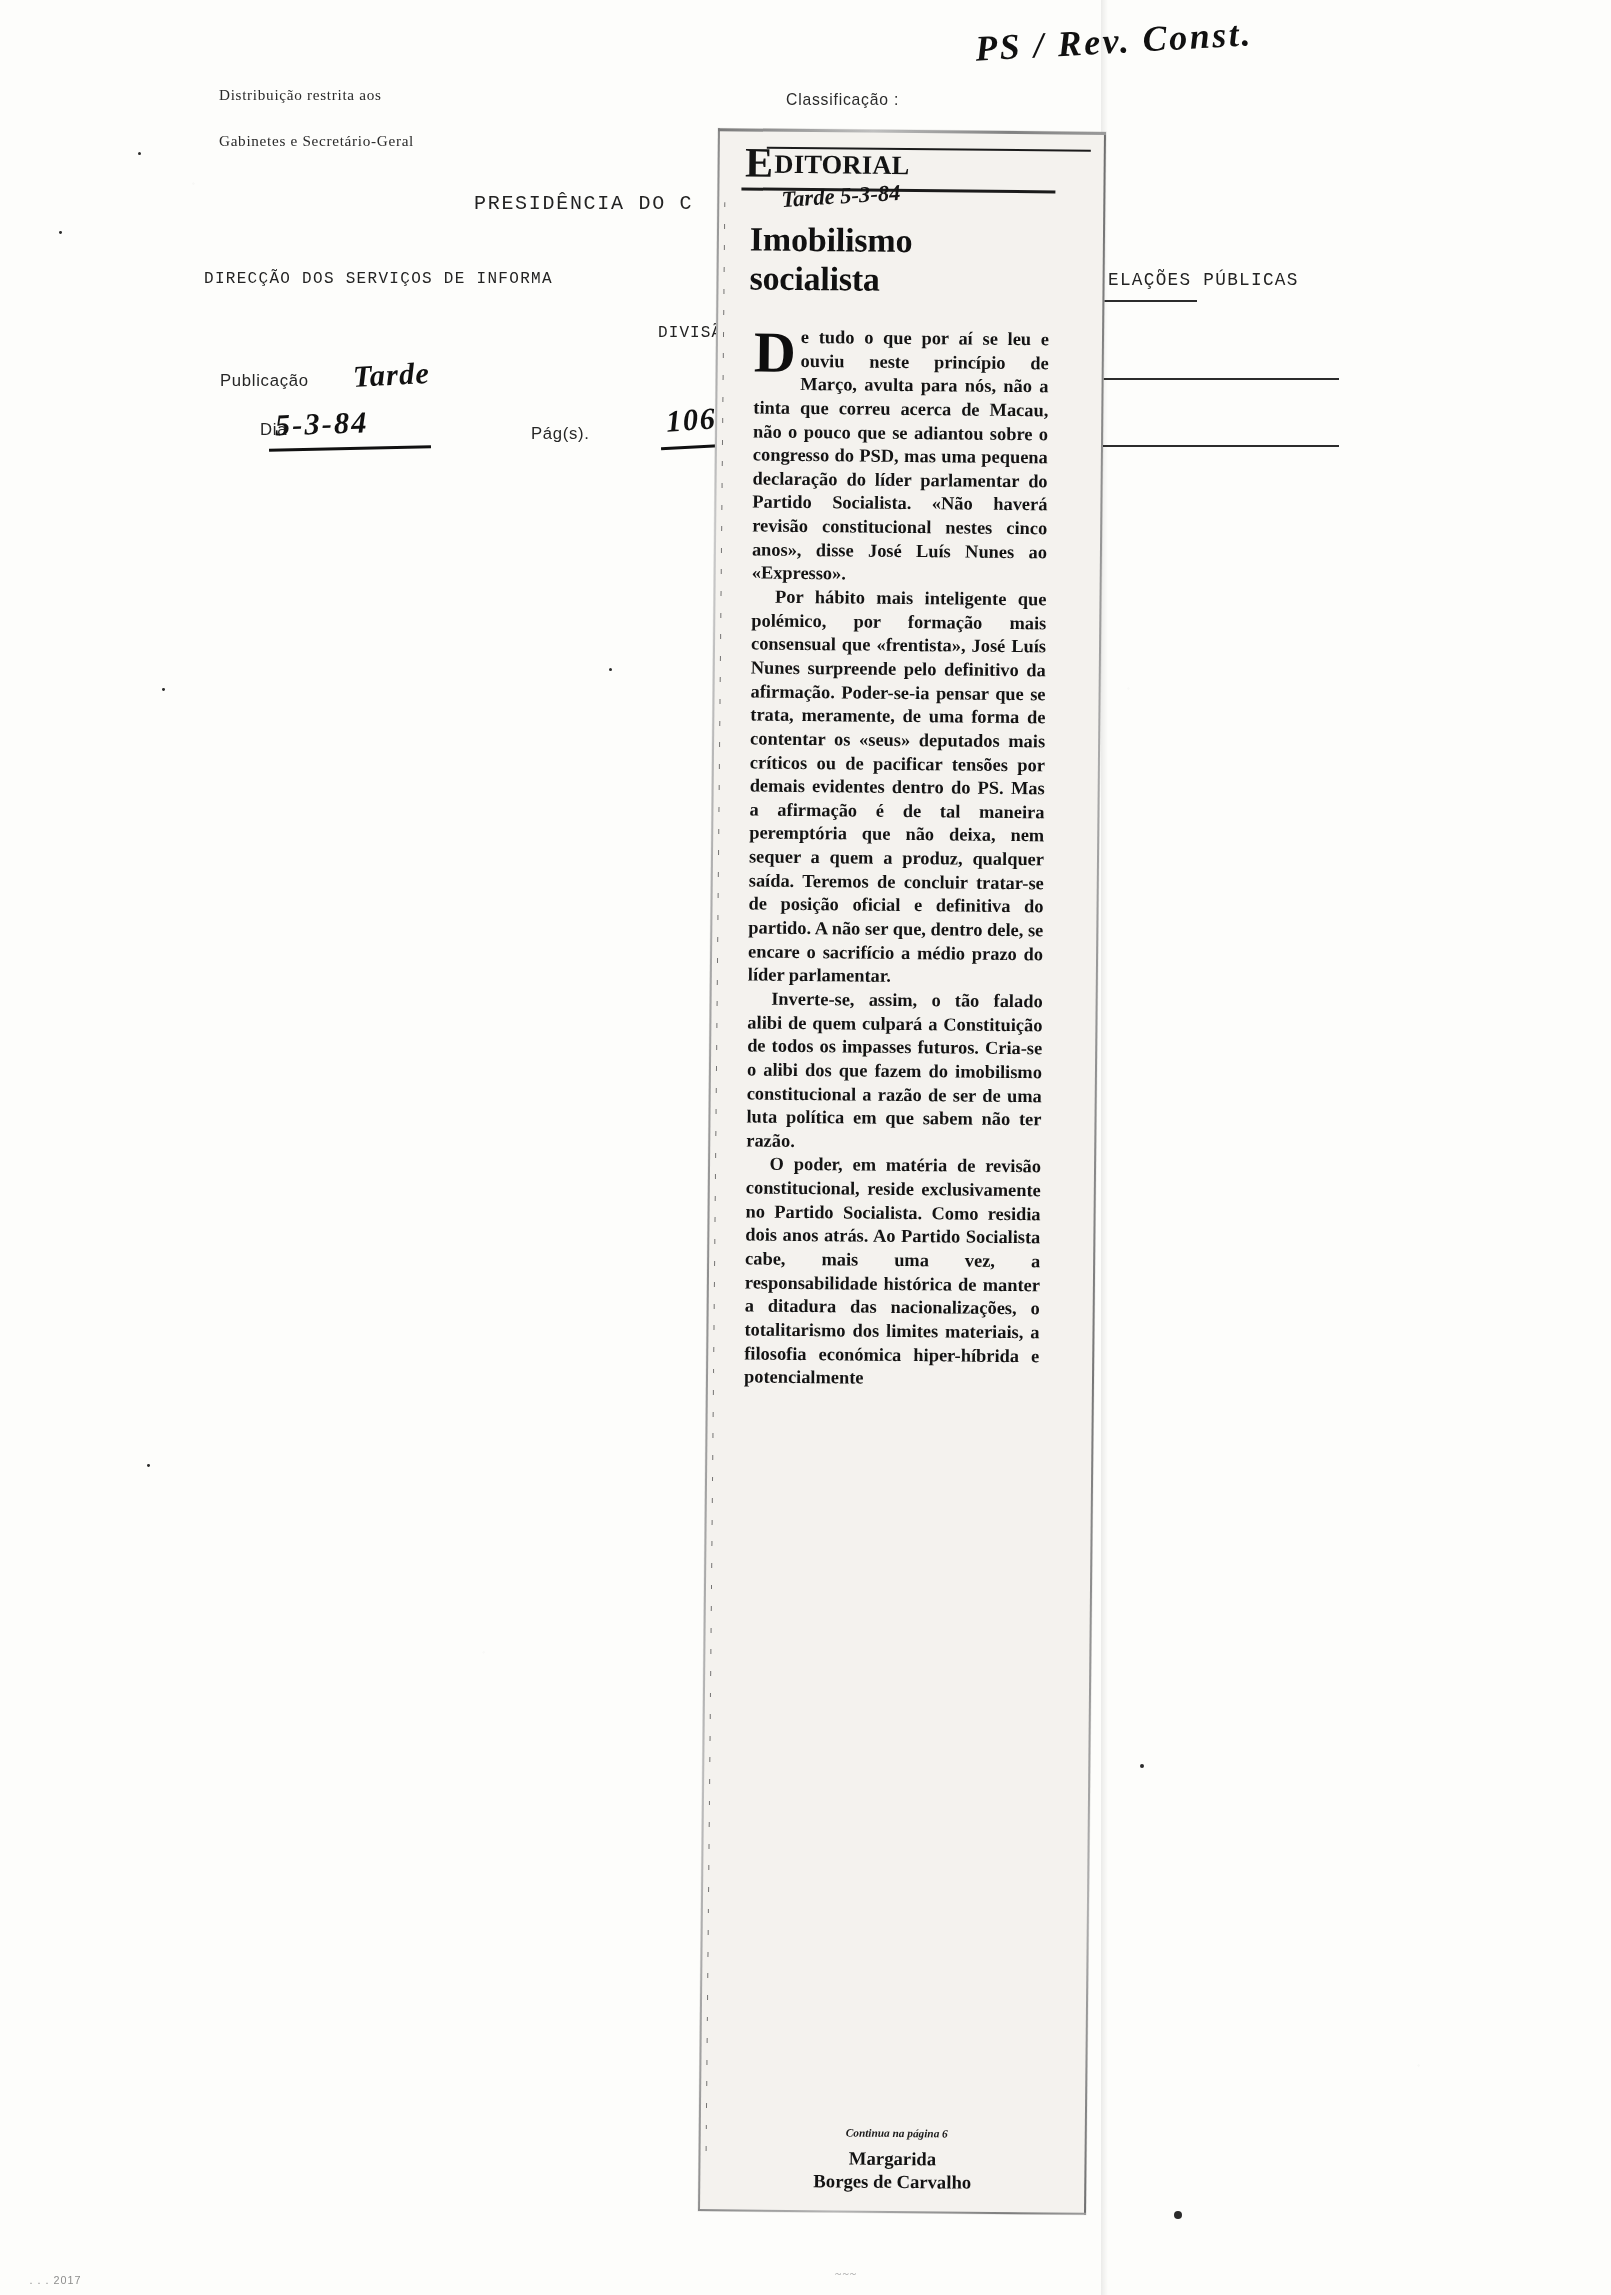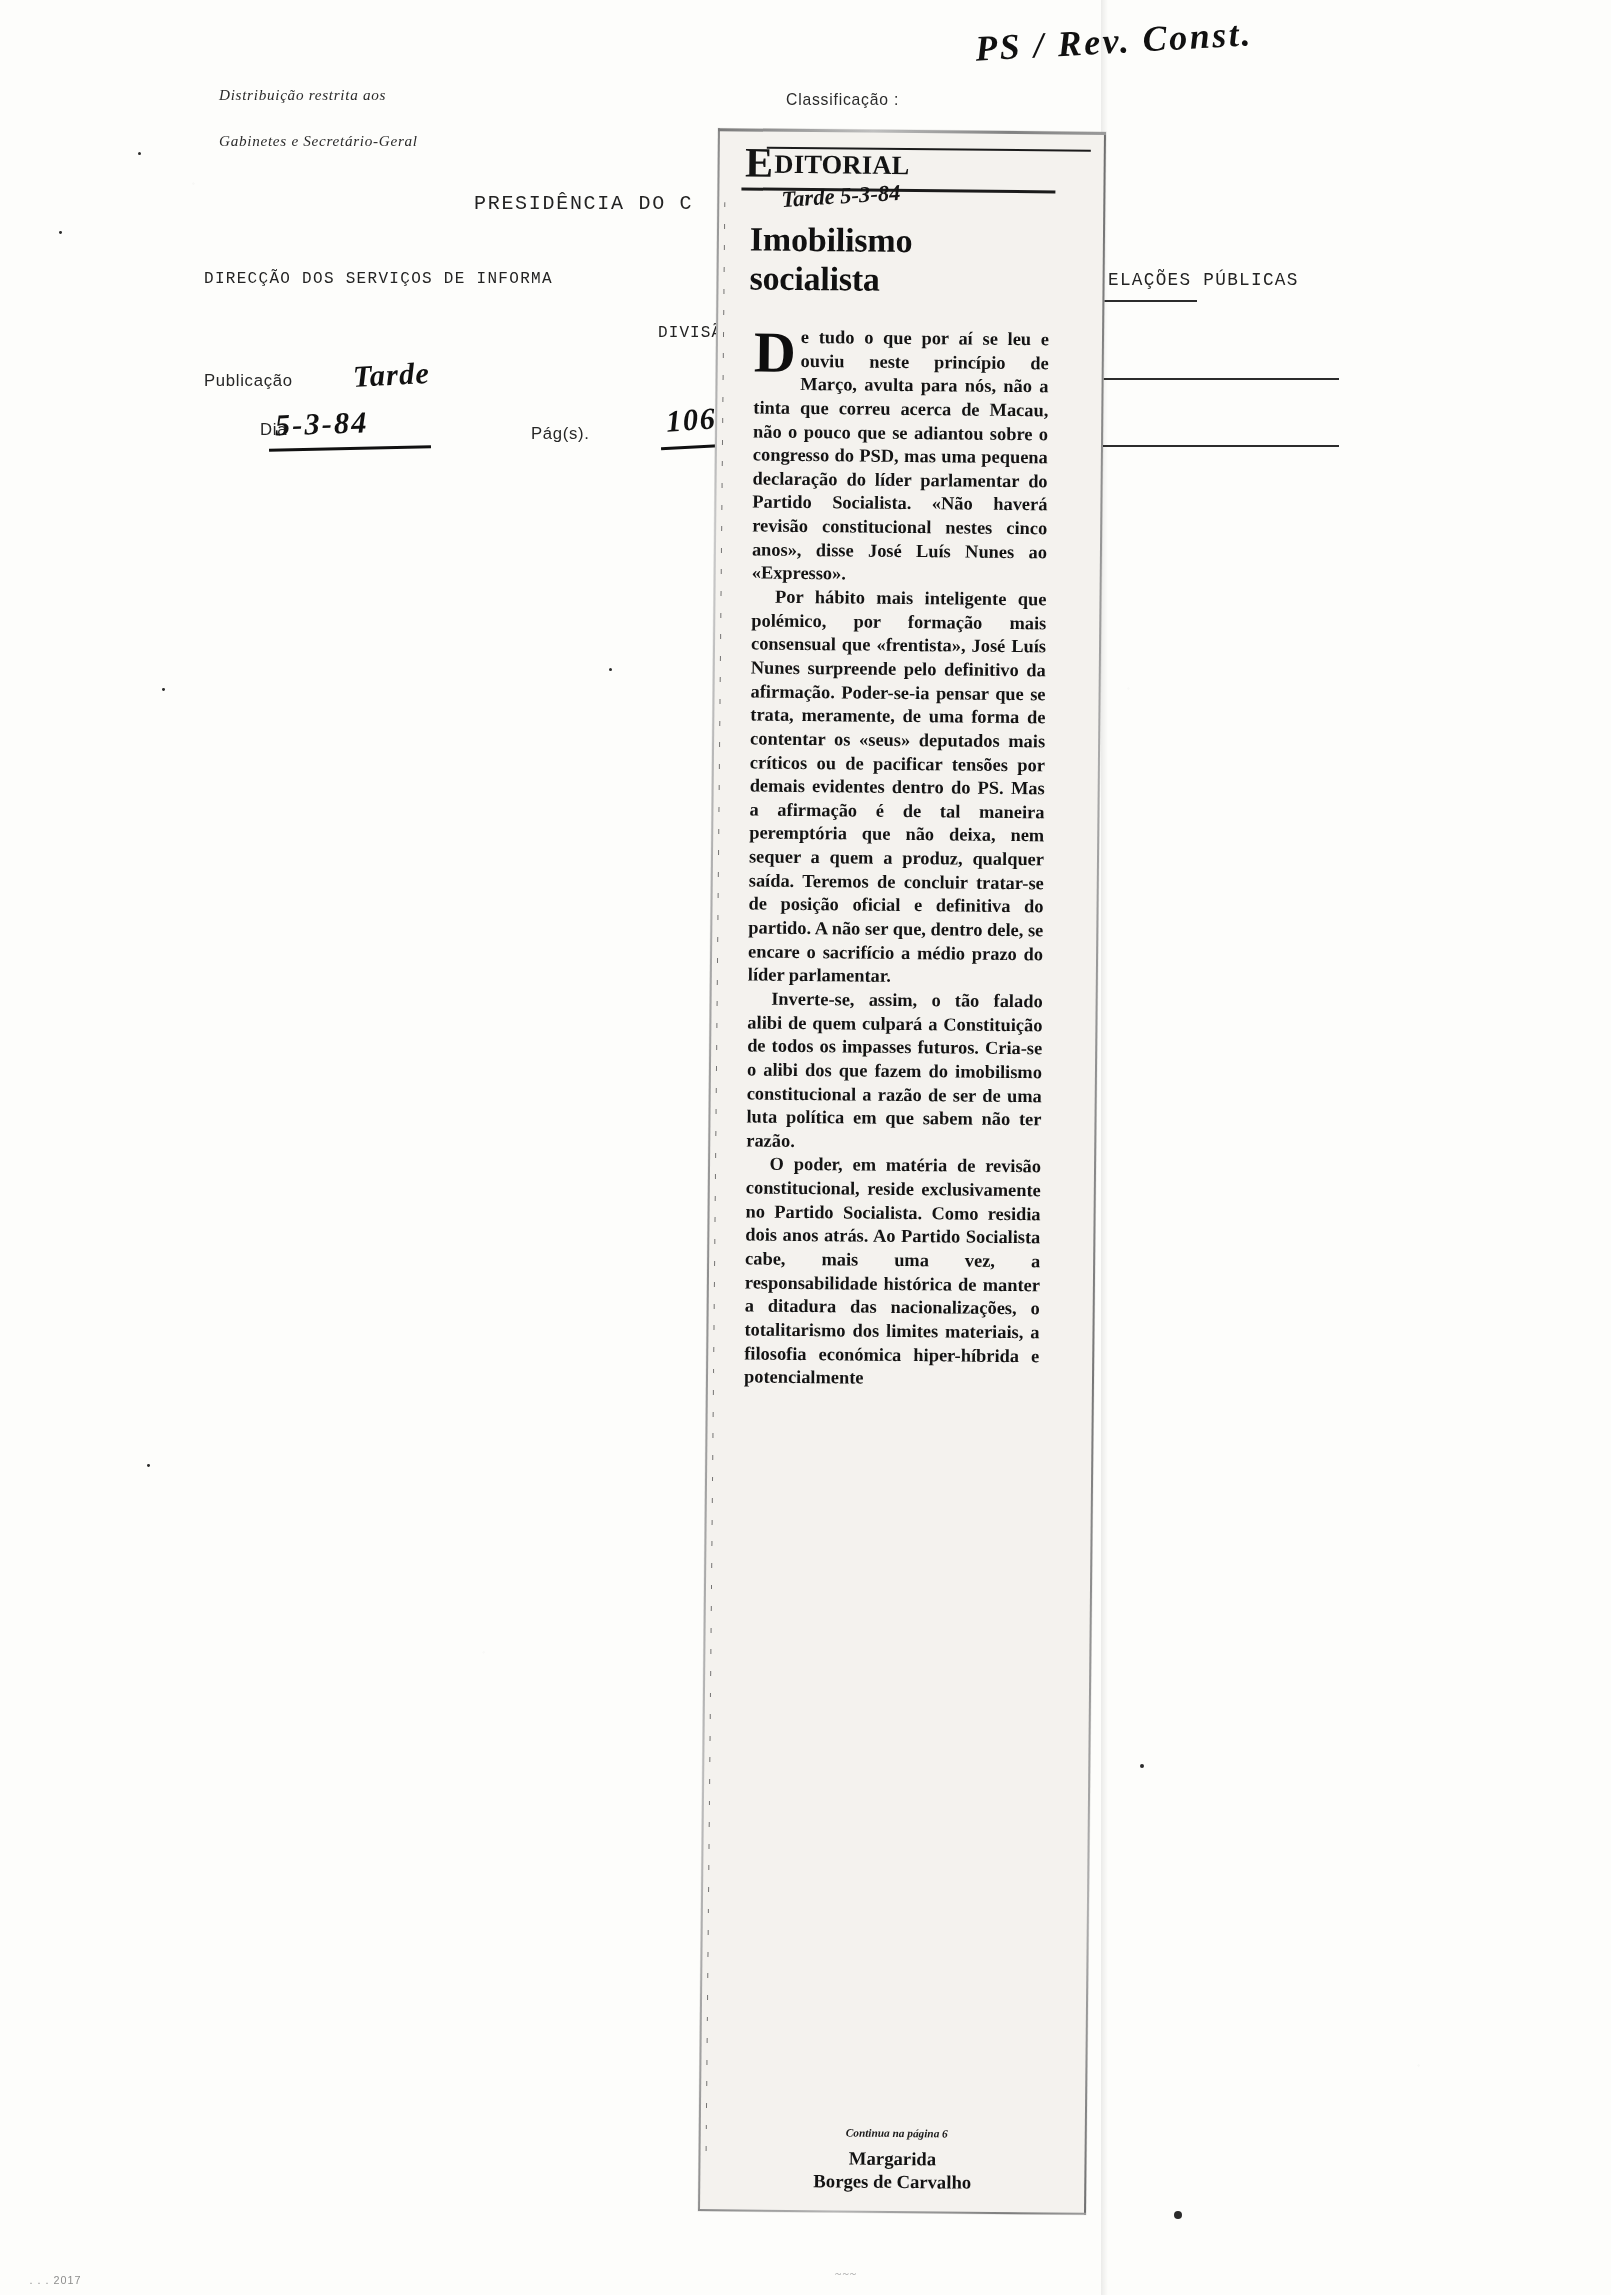--- a/index.html
+++ b/index.html
@@ -35,21 +35,20 @@
     pointer-events: none;
   }
 
   
   .speck { position: absolute; background: #2b2b2b; border-radius: 50%; }
 
   
   .form-note {
     position: absolute;
     font-family: "Liberation Serif", serif;
-    font-style: italic;
     font-size: 15.2px;
     letter-spacing: 0.7px;
     color: #2a2a2a;
     white-space: nowrap;
   }
   .form-note.l1 { left: 219px; top: 86px; }
   .form-note.l2 { left: 219px; top: 132px; }
 
   .classificacao-label {
     position: absolute;
@@ -89,21 +88,21 @@
   }
 
   .field-label {
     position: absolute;
     font-family: "Liberation Sans", sans-serif;
     font-size: 16.7px;
     letter-spacing: 0.7px;
     color: #262626;
     white-space: nowrap;
   }
-  .lbl-publicacao { left: 204px; top: 371px; }
+  .lbl-publicacao { left: 220px; top: 371px; }
   .lbl-dia { left: 220px; top: 420px; margin-left: 40px; }
   .lbl-pags { left: 511px; top: 424px; margin-left: 20px; }
 
   
   .hand {
     position: absolute;
     font-family: "Liberation Serif", serif;
     font-style: italic;
     font-weight: bold;
     color: #111;

